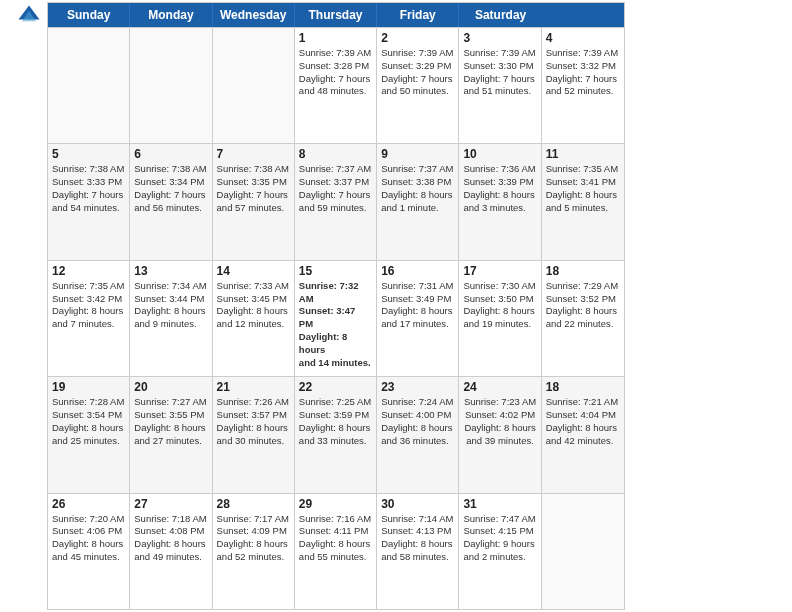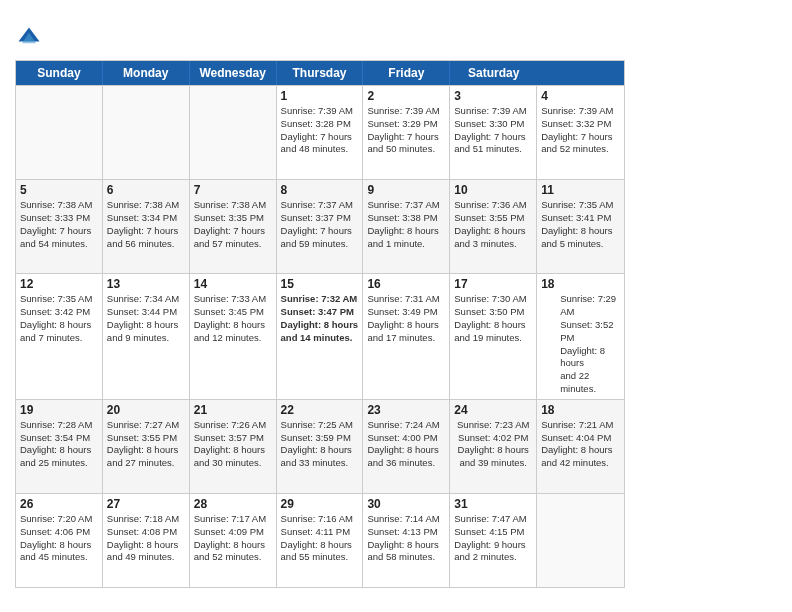--- a/index.html
+++ b/index.html
@@ -6,23 +6,23 @@
     body {
       font-family: Arial, sans-serif;
       background: #fff;
       width: 792px;
       height: 612px;
       overflow: hidden;
     }
     .page {
       width: 640px;
       height: 612px;
-      padding: 24px 15px;
-      display: flex;
-      flex-direction: column;
+      padding: 2px 15px;
+      display: flex;
+      flex-direction: row;
     }
     .header {
       display: flex;
       justify-content: space-between;
       align-items: flex-start;
       margin-bottom: 8px;
     }
     .logo {
       display: flex;
       align-items: center;
@@ -207,21 +207,21 @@
           <div class="cal-cell alt-bg">
             <span class="day-num">9</span>
             <div class="cell-text" style="white-space: pre-line;">Sunrise: 7:37 AM
 Sunset: 3:38 PM
 Daylight: 8 hours
 and 1 minute.</div>
           </div>
           <div class="cal-cell alt-bg">
             <span class="day-num">10</span>
             <div class="cell-text" style="white-space: pre-line;">Sunrise: 7:36 AM
-Sunset: 3:55 PM
+Sunset: 3:39 PM
 Daylight: 8 hours
 and 3 minutes.</div>
           </div>
           <div class="cal-cell alt-bg">
             <span class="day-num">11</span>
             <div class="cell-text" style="white-space: pre-line;">Sunrise: 7:35 AM
 Sunset: 3:41 PM
 Daylight: 8 hours
 and 5 minutes.</div>
           </div>
@@ -264,21 +264,21 @@
           </div>
           <div class="cal-cell">
             <span class="day-num">17</span>
             <div class="cell-text" style="white-space: pre-line;">Sunrise: 7:30 AM
 Sunset: 3:50 PM
 Daylight: 8 hours
 and 19 minutes.</div>
           </div>
           <div class="cal-cell">
             <span class="day-num">18</span>
-            <div class="cell-text" style="white-space: pre-line; margin-left: 19px;">Sunrise: 7:29 AM
+            <div class="cell-text" style="white-space: pre-line;">Sunrise: 7:29 AM
 Sunset: 3:52 PM
 Daylight: 8 hours
 and 22 minutes.</div>
           </div>
         </div>
         <div class="cal-week">
           <div class="cal-cell alt-bg">
             <span class="day-num">19</span>
             <div class="cell-text" style="white-space: pre-line;">Sunrise: 7:28 AM
 Sunset: 3:54 PM

